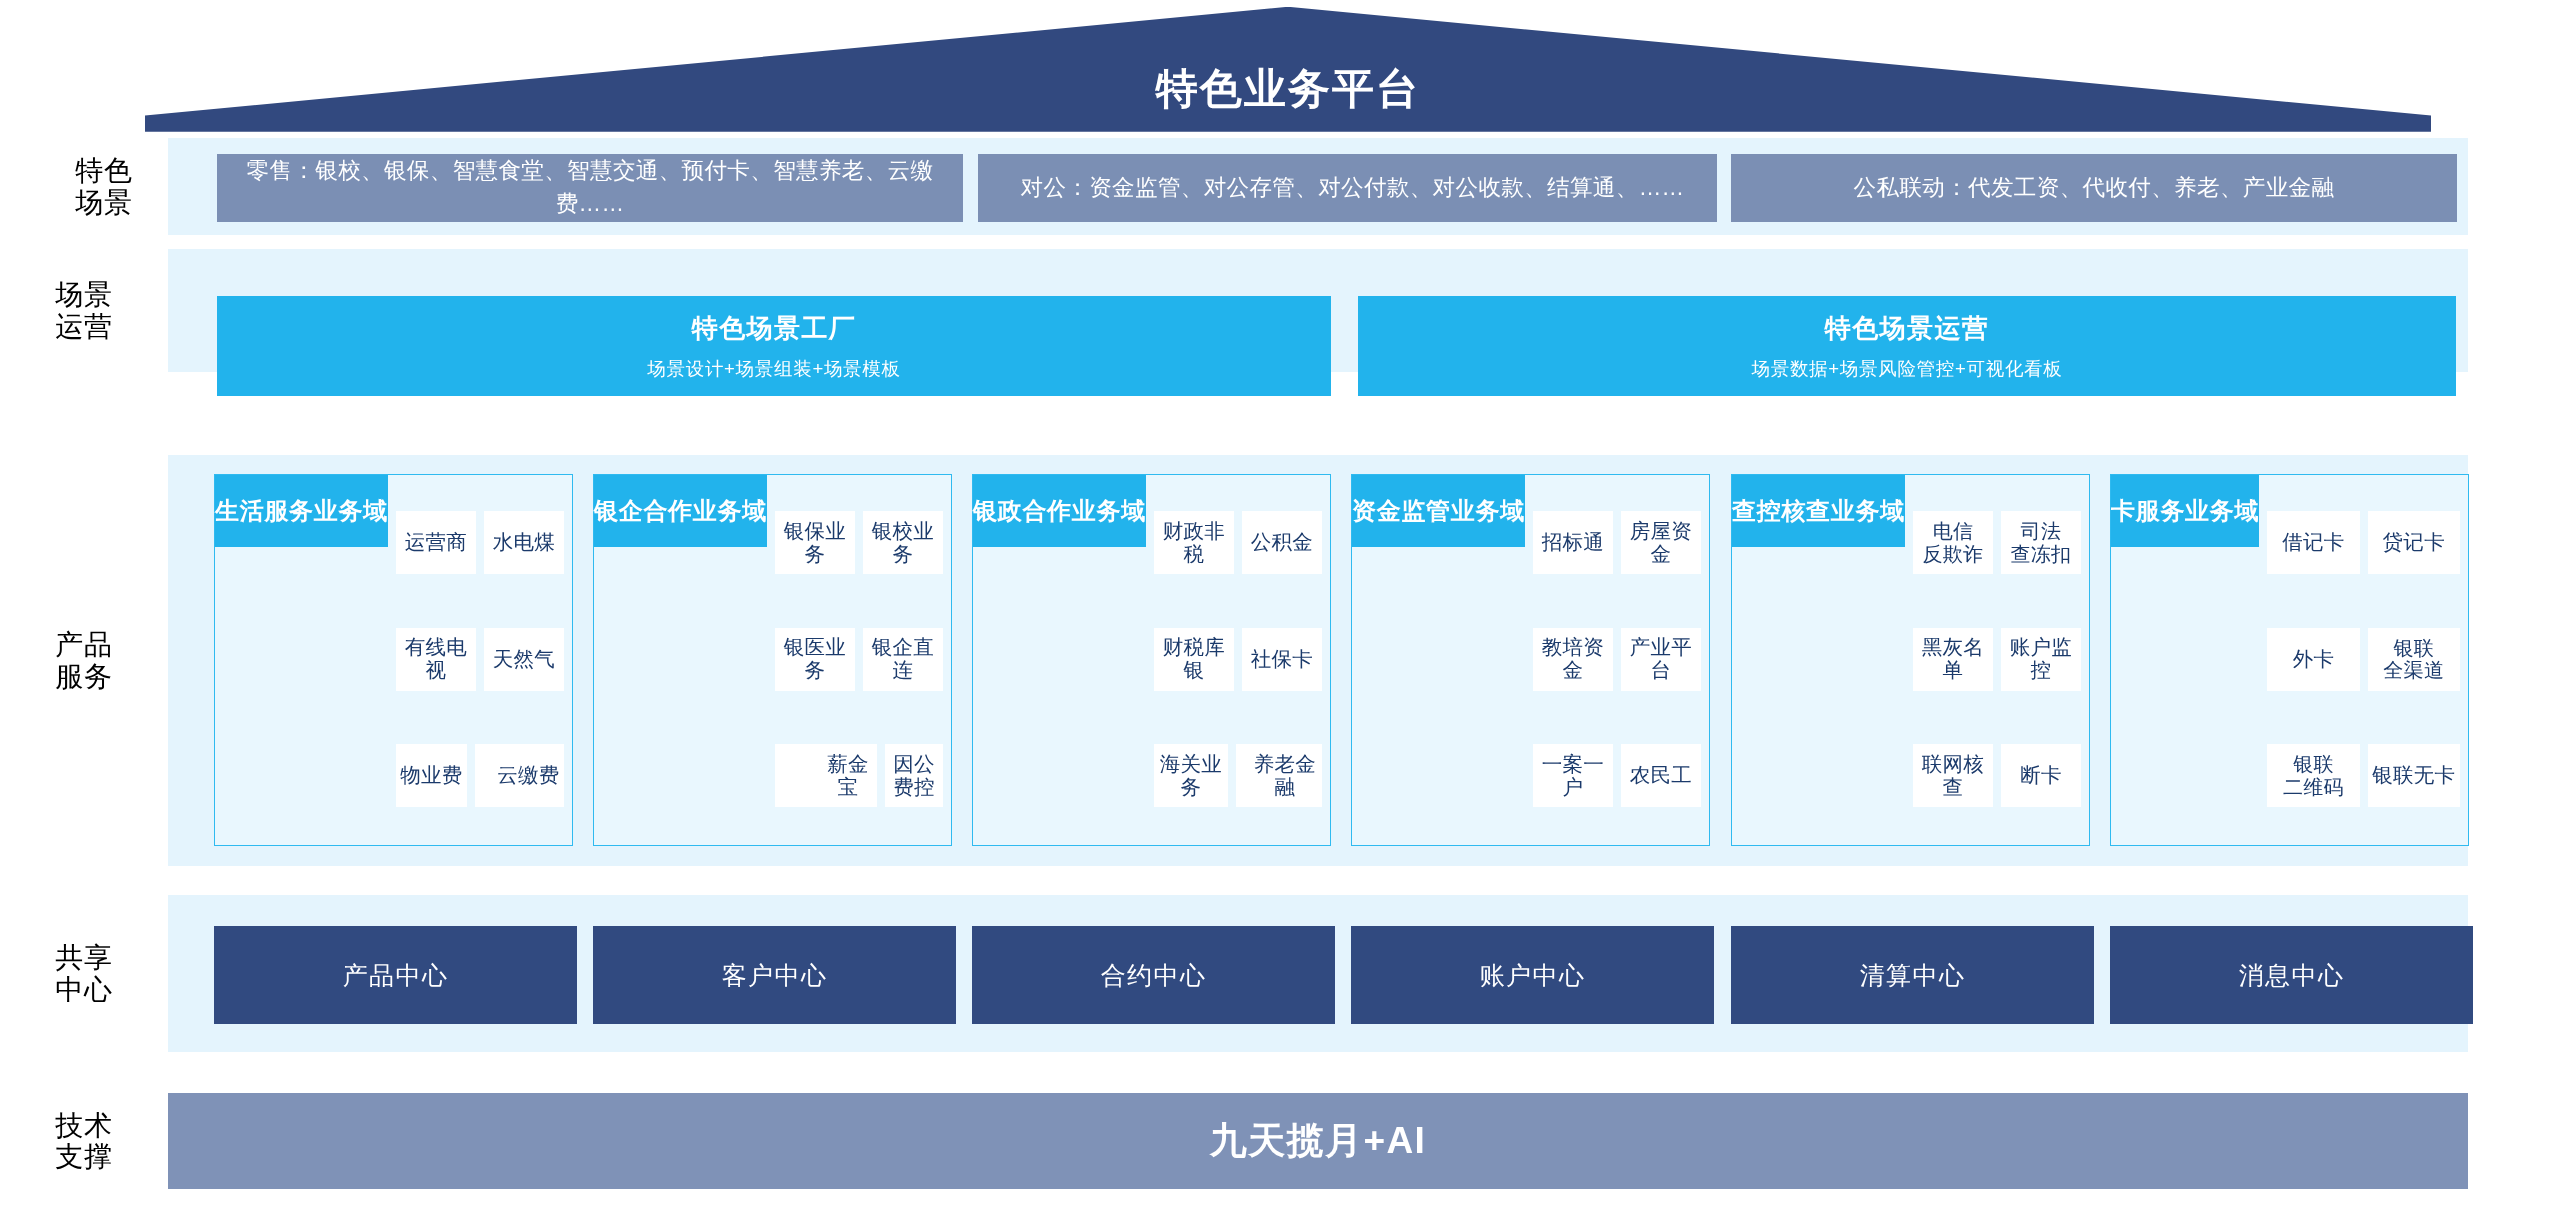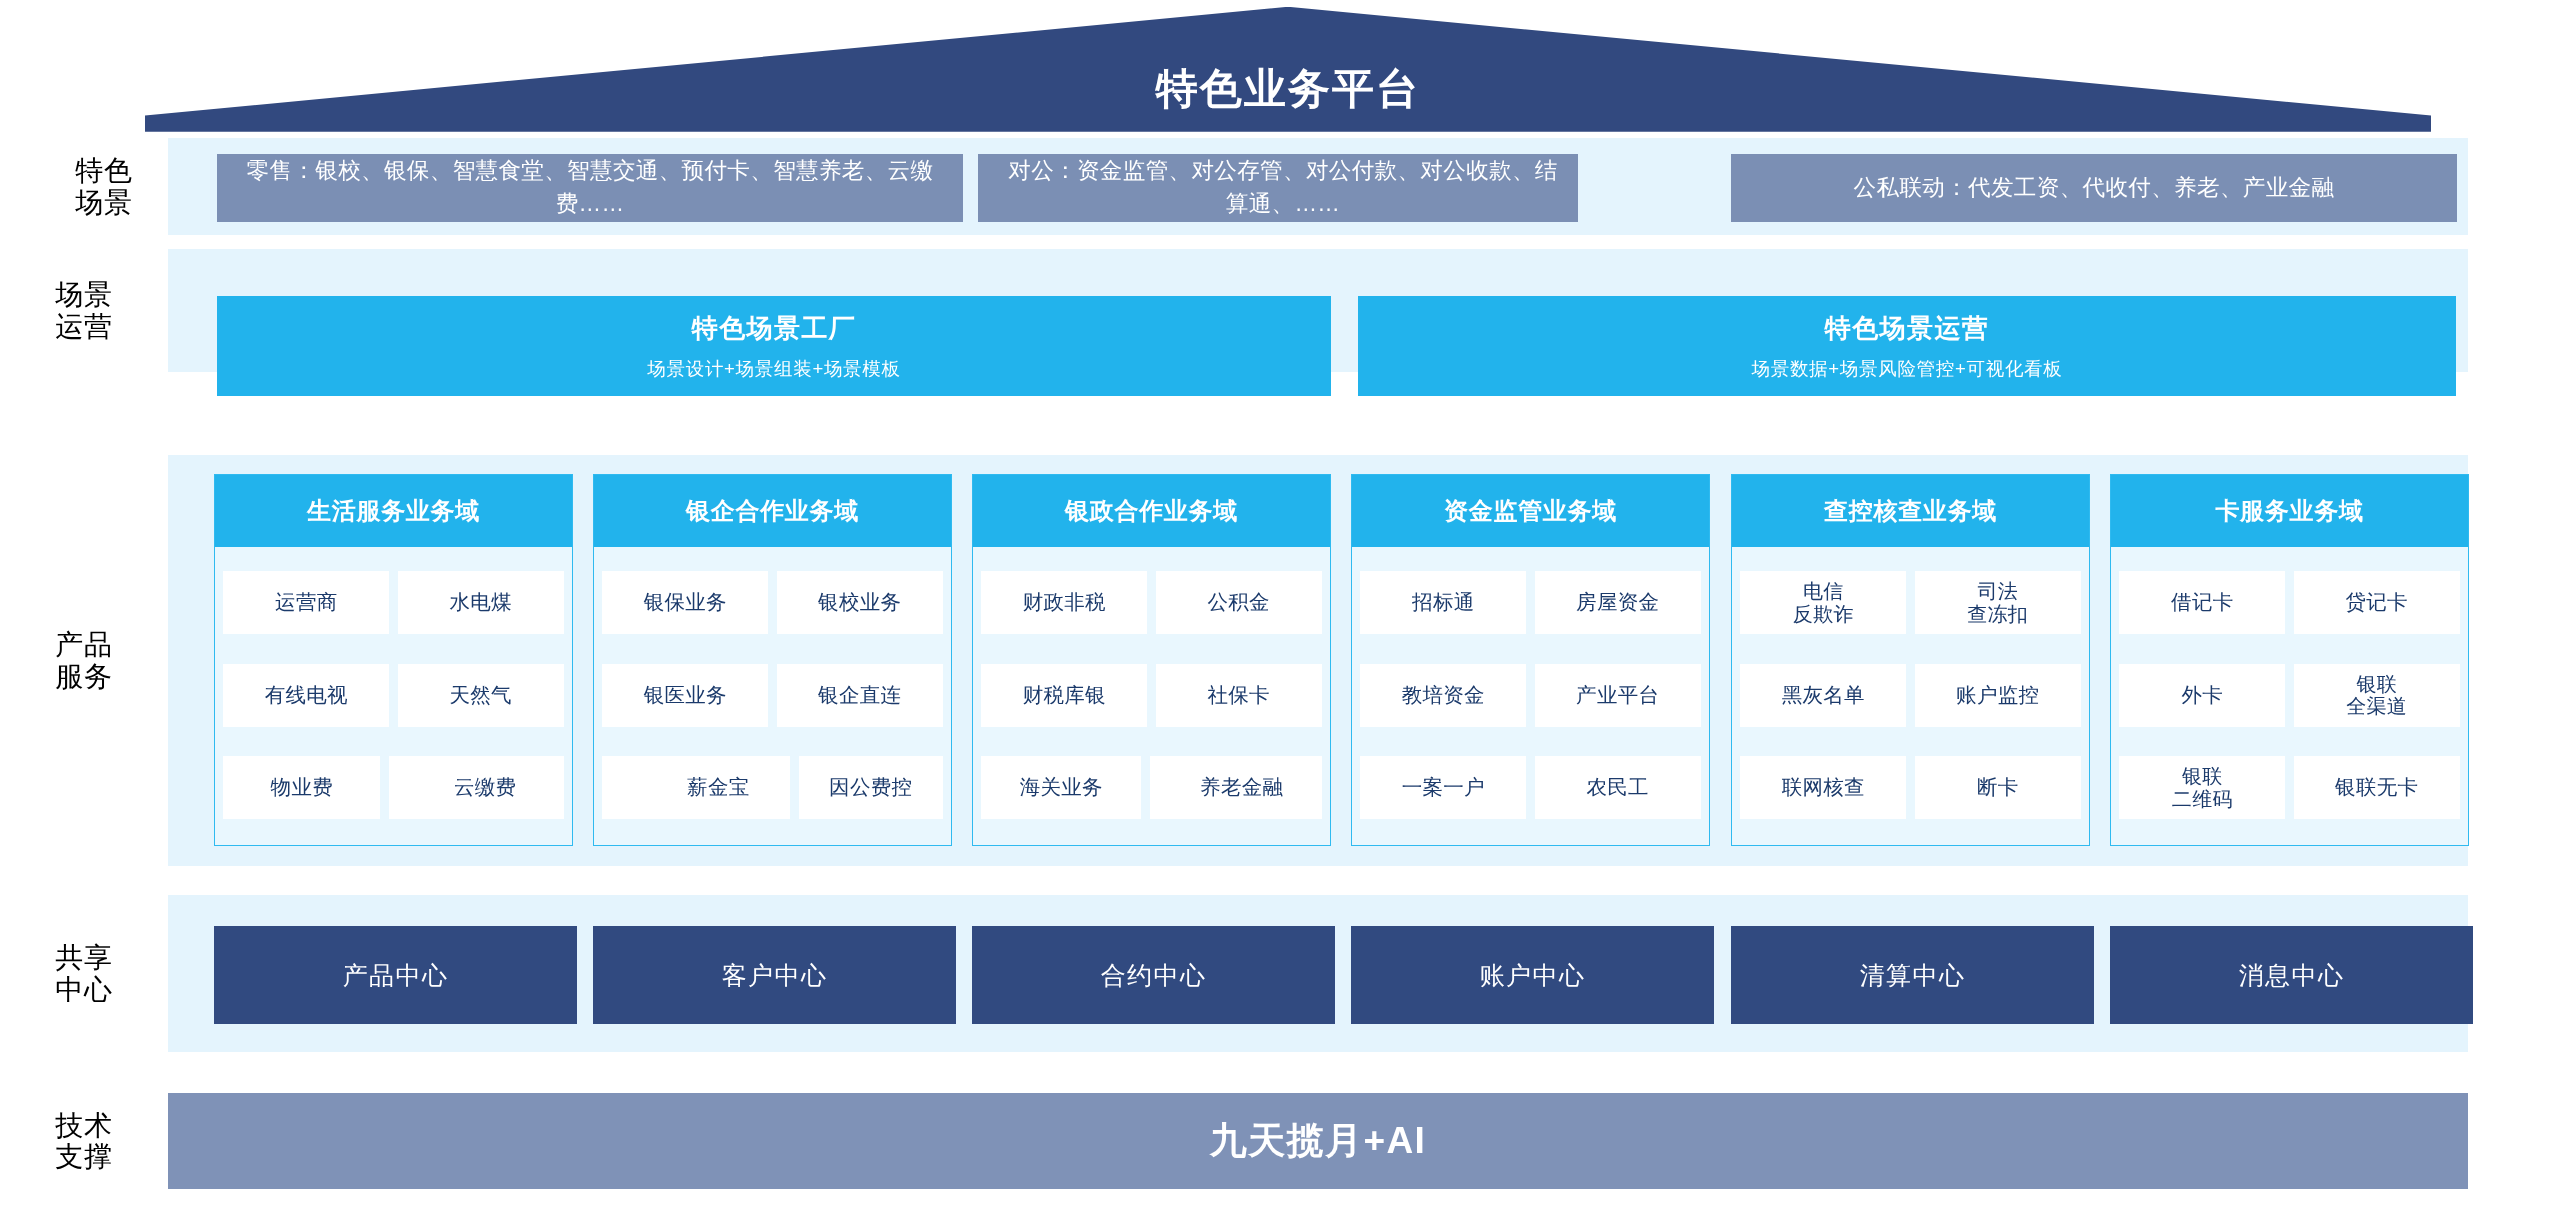--- a/index.html
+++ b/index.html
@@ -29,21 +29,21 @@
 
   
   .opbar{position:absolute;background:#22b3ec;color:#fff;display:flex;flex-direction:column;
     align-items:center;justify-content:center;}
   .opbar .op-t{font-size:26px;font-weight:bold;letter-spacing:1.4px;margin-bottom:9.6px;}
   .opbar .op-s{font-size:18.5px;font-weight:normal;letter-spacing:0.7px;}
 
   
   .domcol{position:absolute;top:474px;width:359px;height:372px;
     border:1.4px solid #2fbaf0;box-sizing:border-box;background:#e9f7fe;
-    display:flex;flex-direction:column;}
+    display:flex;flex-direction:row;}
   .domcol .dom-head{height:72px;background:#22b3ec;color:#fff;display:flex;align-items:center;
     justify-content:center;font-size:24px;font-weight:bold;letter-spacing:0.7px;flex:0 0 auto;}
   .domcol .dom-body{flex:1 1 auto;display:flex;flex-direction:column;justify-content:space-around;
     padding:9.6px 8.2px 11px;box-sizing:border-box;}
   .dom-row{display:flex;gap:8.2px;height:63px;}
   .dom-cell{flex:1 1 0;background:#fff;color:#1b3a6b;display:flex;align-items:center;justify-content:center;
     text-align:center;font-size:20.5px;line-height:1.12;letter-spacing:0.3px;}
   .dom-cell.two{font-size:20px;}
 
   
@@ -85,21 +85,21 @@
   <div class="rail" style="top:895px;height:157px;">
     <span style="white-space:pre-line;">共享
 中心</span>
   </div>
   <div class="rail" style="top:1093px;height:96px;">
     <span style="white-space:pre-line;">技术
 支撑</span>
   </div>
 
   <div class="pill" style="position:absolute;left:217px;top:154px;width:746px;height:68px;">零售：银校、银保、智慧食堂、智慧交通、预付卡、智慧养老、云缴费……</div>
-  <div class="pill" style="position:absolute;left:978px;top:154px;width:600px;height:68px;padding-left:25px;">对公：资金监管、对公存管、对公付款、对公收款、结算通、……</div>
+  <div class="pill" style="position:absolute;left:978px;top:154px;width:739px;height:68px;padding-left:25px;">对公：资金监管、对公存管、对公付款、对公收款、结算通、……</div>
   <div class="pill" style="position:absolute;left:1731px;top:154px;width:726px;height:68px;">公私联动：代发工资、代收付、养老、产业金融</div>
 
   <div class="opbar" style="left:217px;top:296px;width:1114px;height:100px;">
     <div class="op-t">特色场景工厂</div>
     <div class="op-s">场景设计+场景组装+场景模板</div>
   </div>
   <div class="opbar" style="left:1358px;top:296px;width:1098px;height:100px;">
     <div class="op-t">特色场景运营</div>
     <div class="op-s">场景数据+场景风险管控+可视化看板</div>
   </div>

